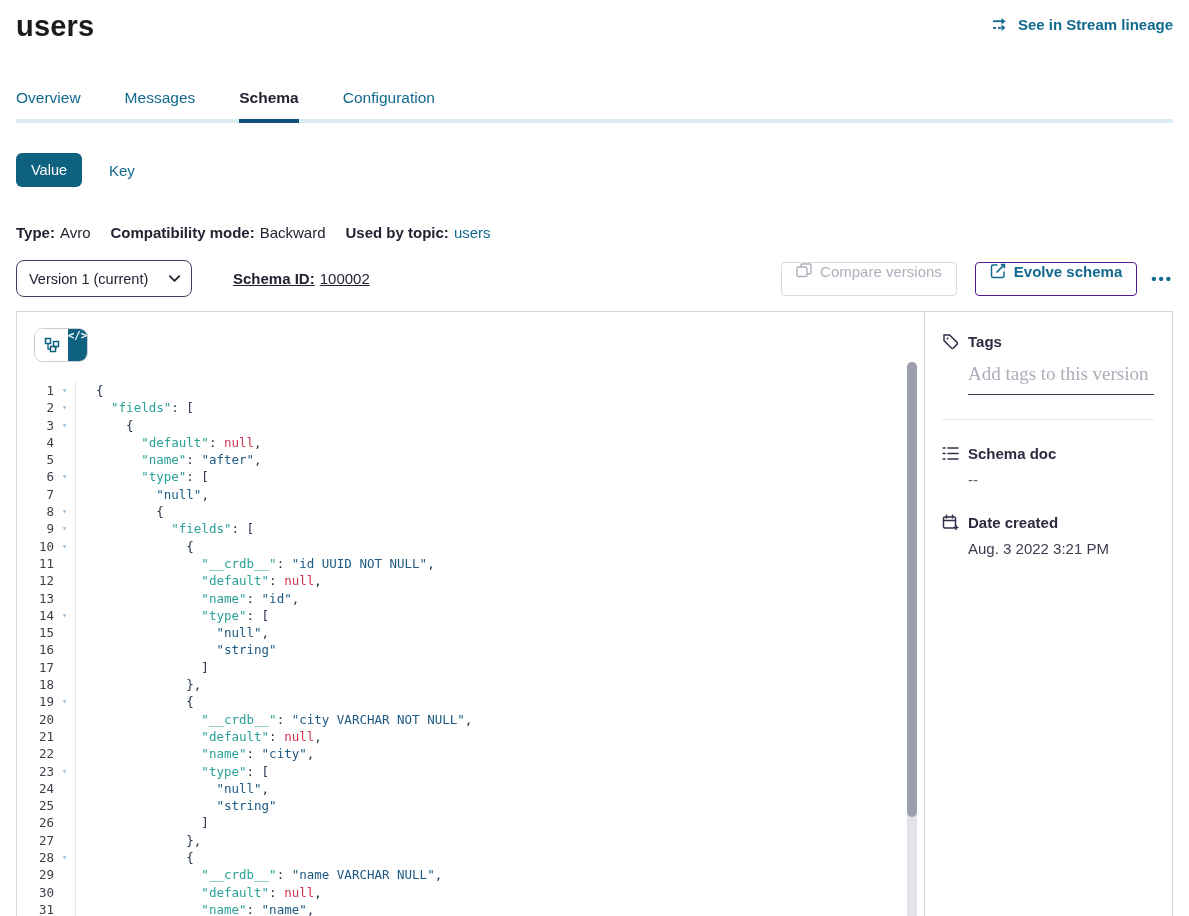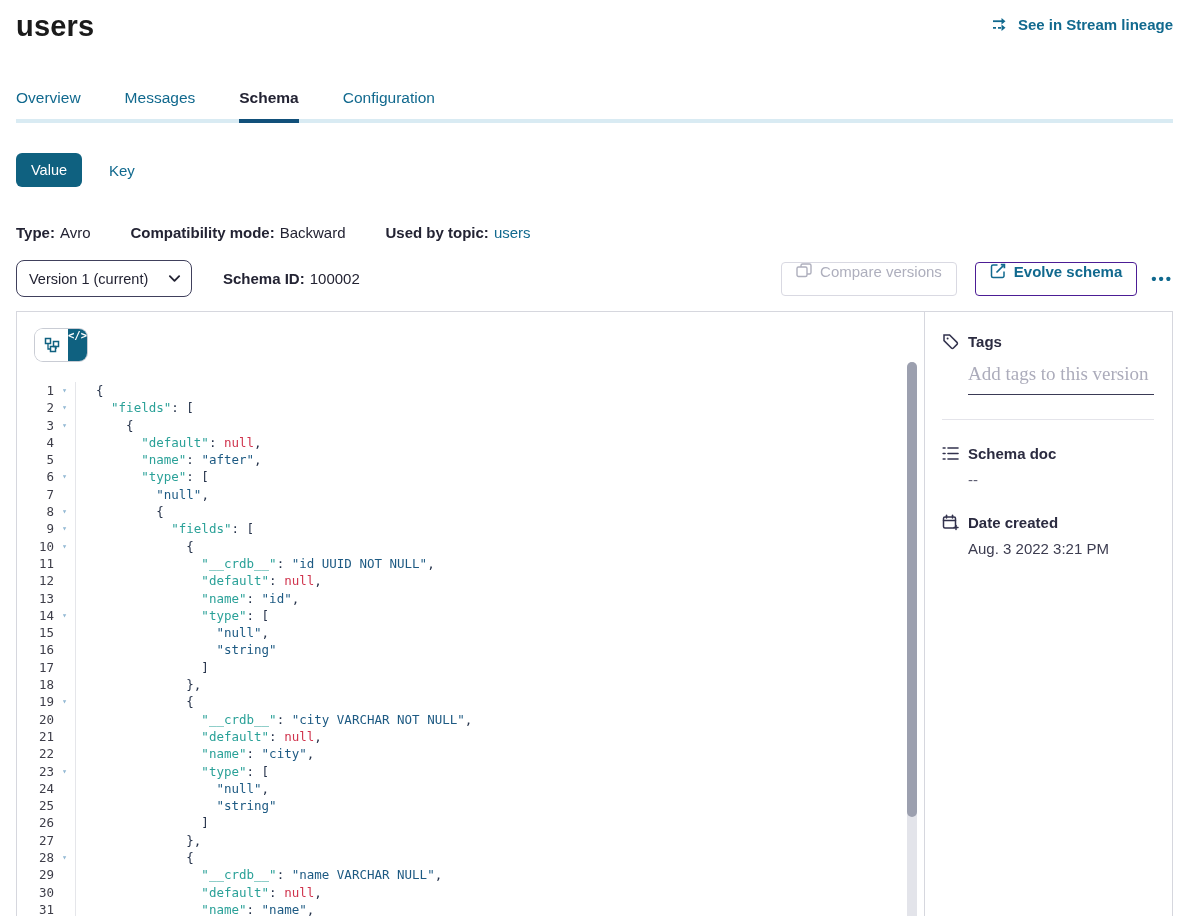--- a/index.html
+++ b/index.html
@@ -22,32 +22,32 @@
                        background:#11507a; z-index:2; }
   .tabtrack { height:4px; background:#d9ebf3; }
 
   
   .vk { margin-top:30px; display:flex; align-items:center; }
   .vk-value { background:#0f6180; color:#fff; font-size:14.5px; padding:9px 15px;
               border:none; border-radius:6px; cursor:pointer; font-family:inherit; }
   .vk-key { color:#11698e; font-size:15px; margin-left:27px; cursor:pointer; }
 
   
-  .meta { margin-top:37px; display:flex; gap:40px; font-size:15px; }
+  .meta { margin-top:37px; display:flex; gap:20px; font-size:15px; }
   .meta b { font-weight:700; color:#232333; margin-right:5px; }
   .meta .lnk { color:#11698e; cursor:pointer; }
 
   
   .controls { margin-top:19px; display:flex; align-items:center; }
   .verselect { position:relative; }
   .verselect select { appearance:none; -webkit-appearance:none; width:176px; height:37px;
       border:1.5px solid #40405c; border-radius:8px; background:#fff; font-size:14.5px;
       color:#232333; padding:0 30px 0 12px; font-family:inherit; cursor:pointer; }
   .verselect svg { position:absolute; right:11px; top:12px; pointer-events:none; }
-  .sid { margin-left:31px; font-size:15px; }
+  .sid { margin-left:41px; font-size:15px;text-decoration:underline; }
   .sid b { font-weight:700; margin-right:5px; }
   .spacer { flex:1; }
   .btn { display:inline-flex; gap:8px; height:34px; padding:0 14px;
          border-radius:4px; background:#fff; font-size:15px; font-family:inherit; cursor:pointer; }
   .btn-compare { border:1px solid #d9d9e2; color:#aeafbd; font-weight:500; }
   .btn-evolve  { border:1px solid #4c1d95; color:#11698e; font-weight:600; margin-left:18px; }
   .more { color:#11698e; font-size:15px; font-weight:700; letter-spacing:2px; margin-left:14px;
           cursor:pointer; line-height:1; }
 
   

